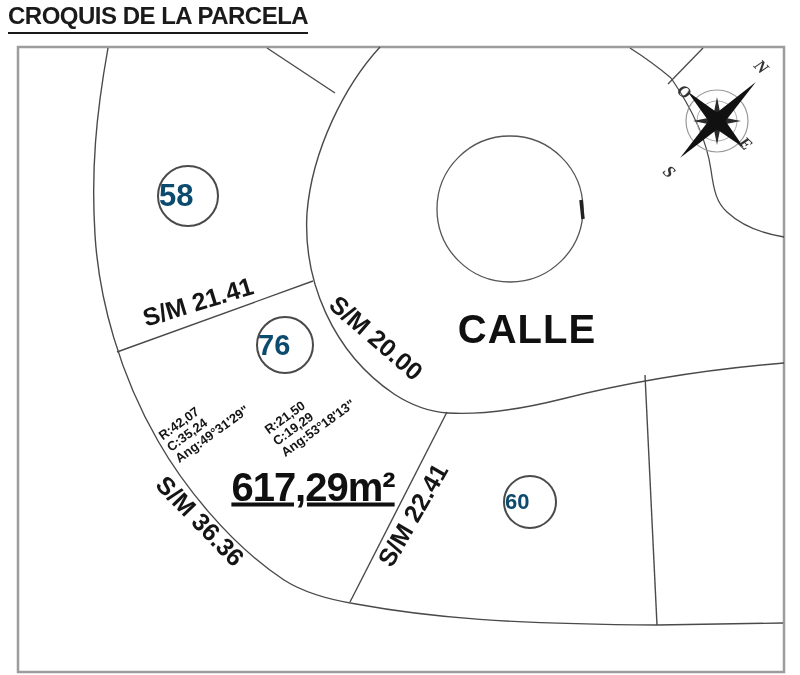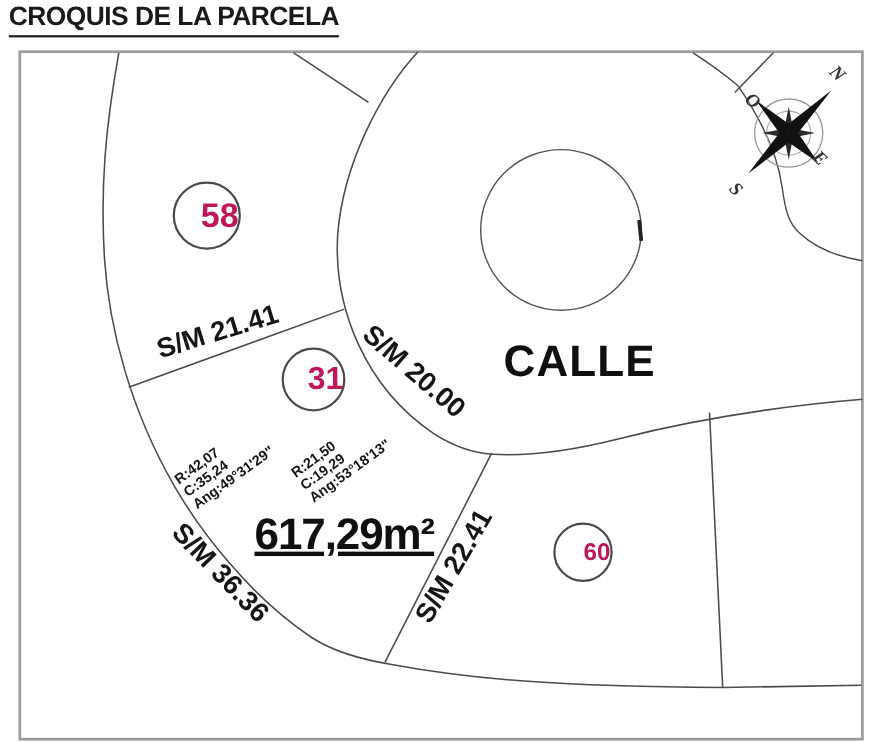--- a/index.html
+++ b/index.html
@@ -16,22 +16,22 @@
   .sm2241{left:413px;top:515px;transform:translate(-50%,-50%) rotate(-60deg);}
   .sm3636{left:200px;top:521px;transform:translate(-50%,-50%) rotate(46deg);}
   .curve-note{font-size:13px;font-weight:bold;line-height:14px;color:#151515;text-align:left;}
   .note1{left:204px;top:423px;transform:translate(-50%,-50%) rotate(-36deg);}
   .note2{left:310px;top:417px;transform:translate(-50%,-50%) rotate(-36deg);}
   .area-label{left:313px;top:487px;font-size:40px;font-weight:bold;letter-spacing:-1px;color:#101010;text-decoration:underline;}
   .street-label{left:527px;top:329px;font-size:40px;font-weight:bold;letter-spacing:1px;color:#101010;}
   .green-label{left:176px;top:648px;font-family:"Liberation Serif",serif;
                font-size:20px;font-weight:bold;color:#151515;}
   .parcel-circle{position:absolute;transform:translate(-50%,-50%);border:2px solid #4a4a4a;
-                 border-radius:50%;display:flex;align-items:center;justify-content:flex-end;
-                 font-weight:bold;color:#be185d;background:transparent;}
+                 border-radius:50%;display:flex;align-items:center;justify-content:flex-start;
+                 font-weight:bold;color:#0c4a6e;background:transparent;}
   .p58{left:188px;top:196px;width:58px;height:58px;font-size:31px;}
   .p59{left:285px;top:345px;width:54px;height:54px;font-size:29px;}
   .p60{left:530px;top:502px;width:50px;height:50px;font-size:22px;}
 </style>
 </head>
 <body>
 
 <div class="stage">
 
   <div class="title">CROQUIS DE LA PARCELA</div>
@@ -85,21 +85,21 @@
         <text x="745" y="149" transform="rotate(45 745 144)">E</text>
         <text x="669" y="177" transform="rotate(45 669 172)">S</text>
       </g>
     </g>
   </svg>
 
   <div class="parcel-circle p58">
     <span>58</span>
   </div>
   <div class="parcel-circle p59">
-    <span>31</span>
+    <span>76</span>
   </div>
   <div class="parcel-circle p60">
     <span>60</span>
   </div>
 
   <div class="lbl side-label sm2141">S/M 21.41</div>
   <div class="lbl side-label sm2000">S/M 20.00</div>
   <div class="lbl side-label sm2241">S/M 22.41</div>
   <div class="lbl side-label sm3636">S/M 36.36</div>
 

